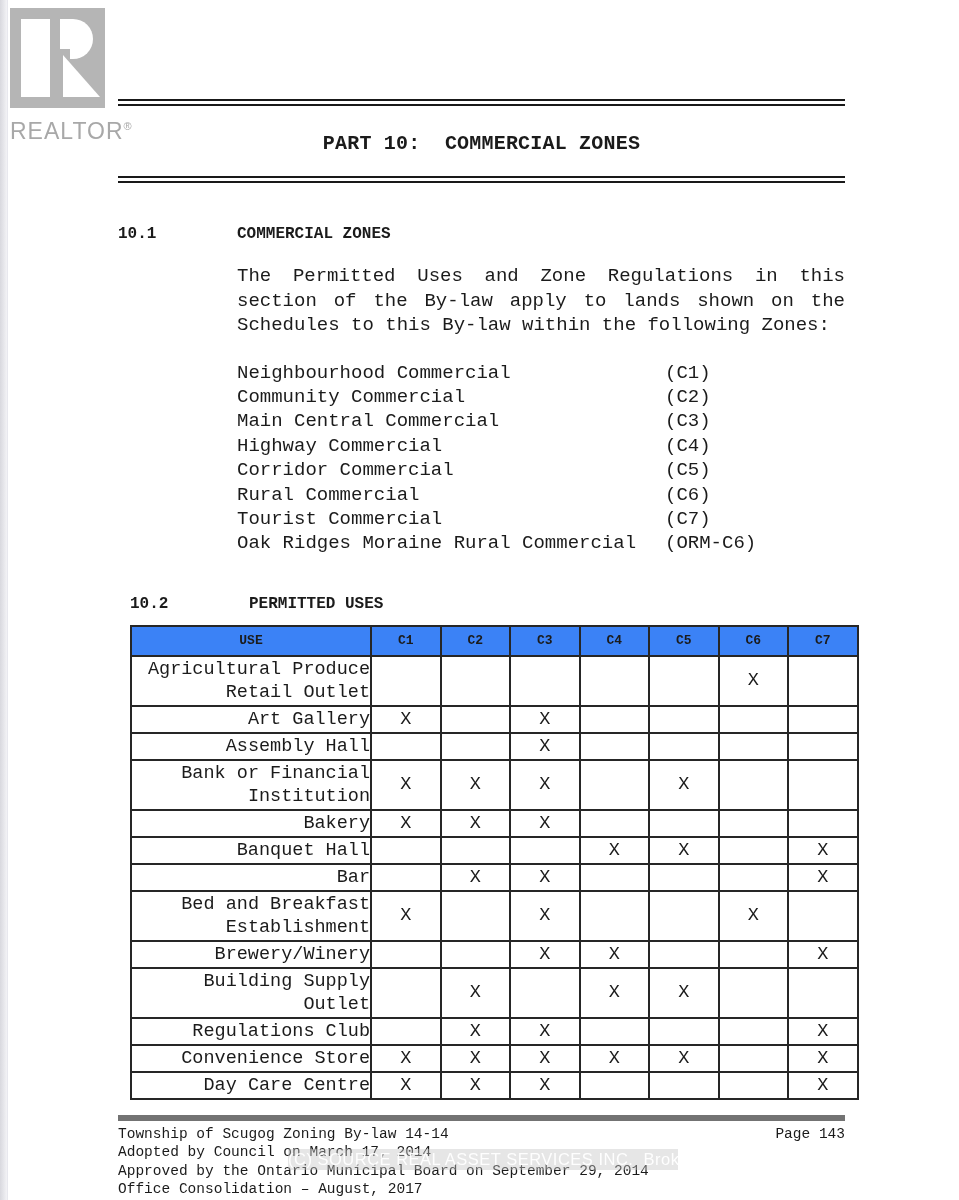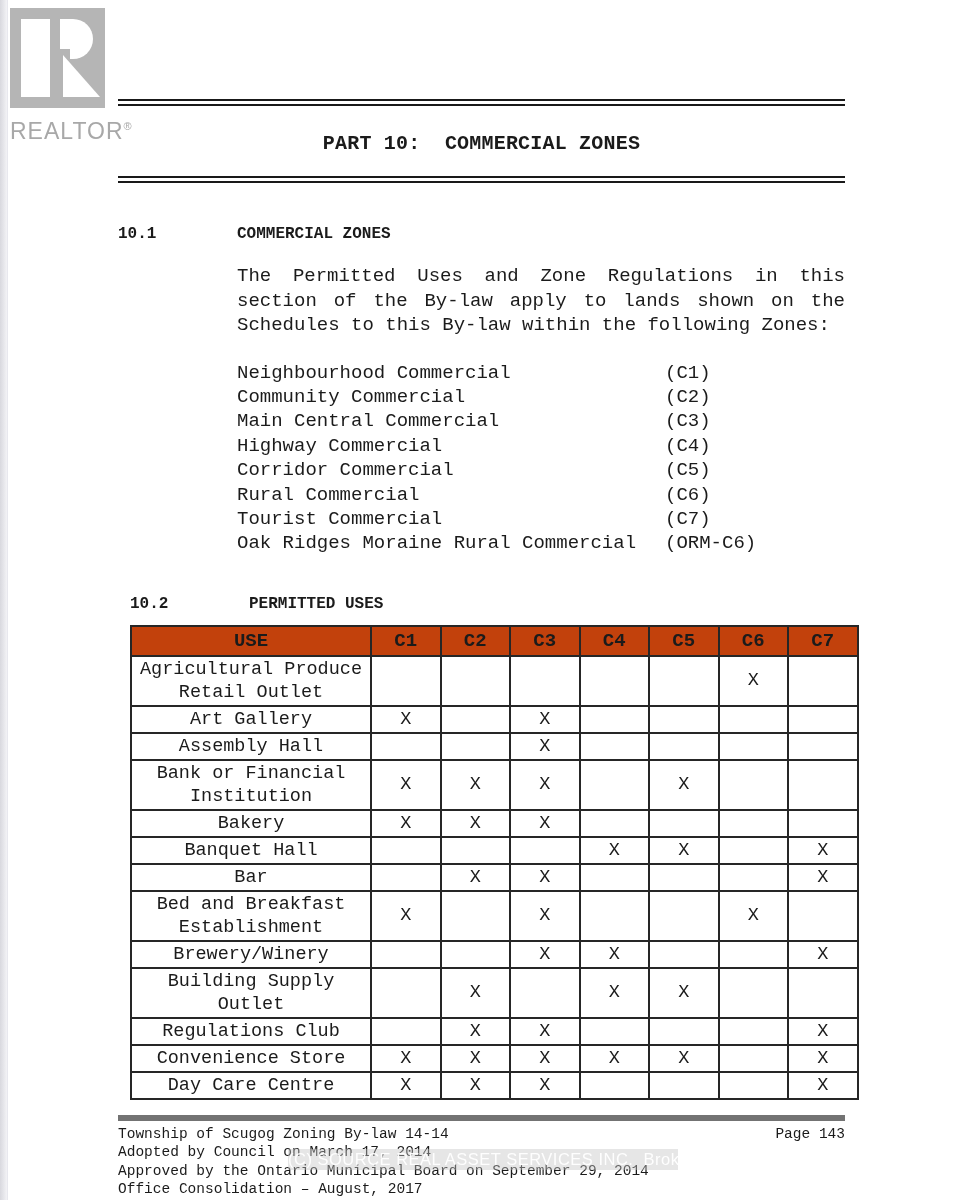--- a/index.html
+++ b/index.html
@@ -23,23 +23,23 @@
   .section-2{margin-top:39px;padding-left:12px;}
   .sec-head{font-size:16px;font-weight:700;}
   .sec-num{display:inline-block;width:119px;}
   .para{margin:21px 0 0 119px;width:608px;font-size:19px;line-height:24.5px;text-align:justify;}
   .zones{margin:23px 0 0 119px;font-size:19px;line-height:24.4px;}
   .zone-row{display:flex;}
   .zone-name{width:428px;}
   
   table.uses{border-collapse:collapse;table-layout:fixed;width:727px;margin-top:12px;}
   table.uses th,table.uses td{border:2px solid #262626;}
-  table.uses th{background:#c2410c;font-size:19px;font-weight:700;height:28px;padding:0;}
+  table.uses th{background:#3b82f6;font-size:13px;font-weight:700;height:28px;padding:0;}
   table.uses td{font-size:18.5px;line-height:23px;padding:1px 0;}
-  td.use-cell{text-align:center;padding:1px 6px 1px 8px;}
+  td.use-cell{text-align:right;padding:1px 6px 1px 8px;}
   td.mark-cell{text-align:center;}
   
   .footer{margin-top:15px;font-size:14.5px;line-height:18.5px;color:#1b1b1b;
     border-top:6px solid #737373;padding-top:4px;}
   .footer-row{display:flex;justify-content:space-between;}
   
   .watermark{position:absolute;left:288px;top:1149px;width:390px;height:21px;
     background:rgba(196,196,196,0.42);color:rgba(255,255,255,0.95);
     font-size:16.5px;line-height:21px;text-align:center;letter-spacing:0.5px;white-space:pre;}
 </style>

